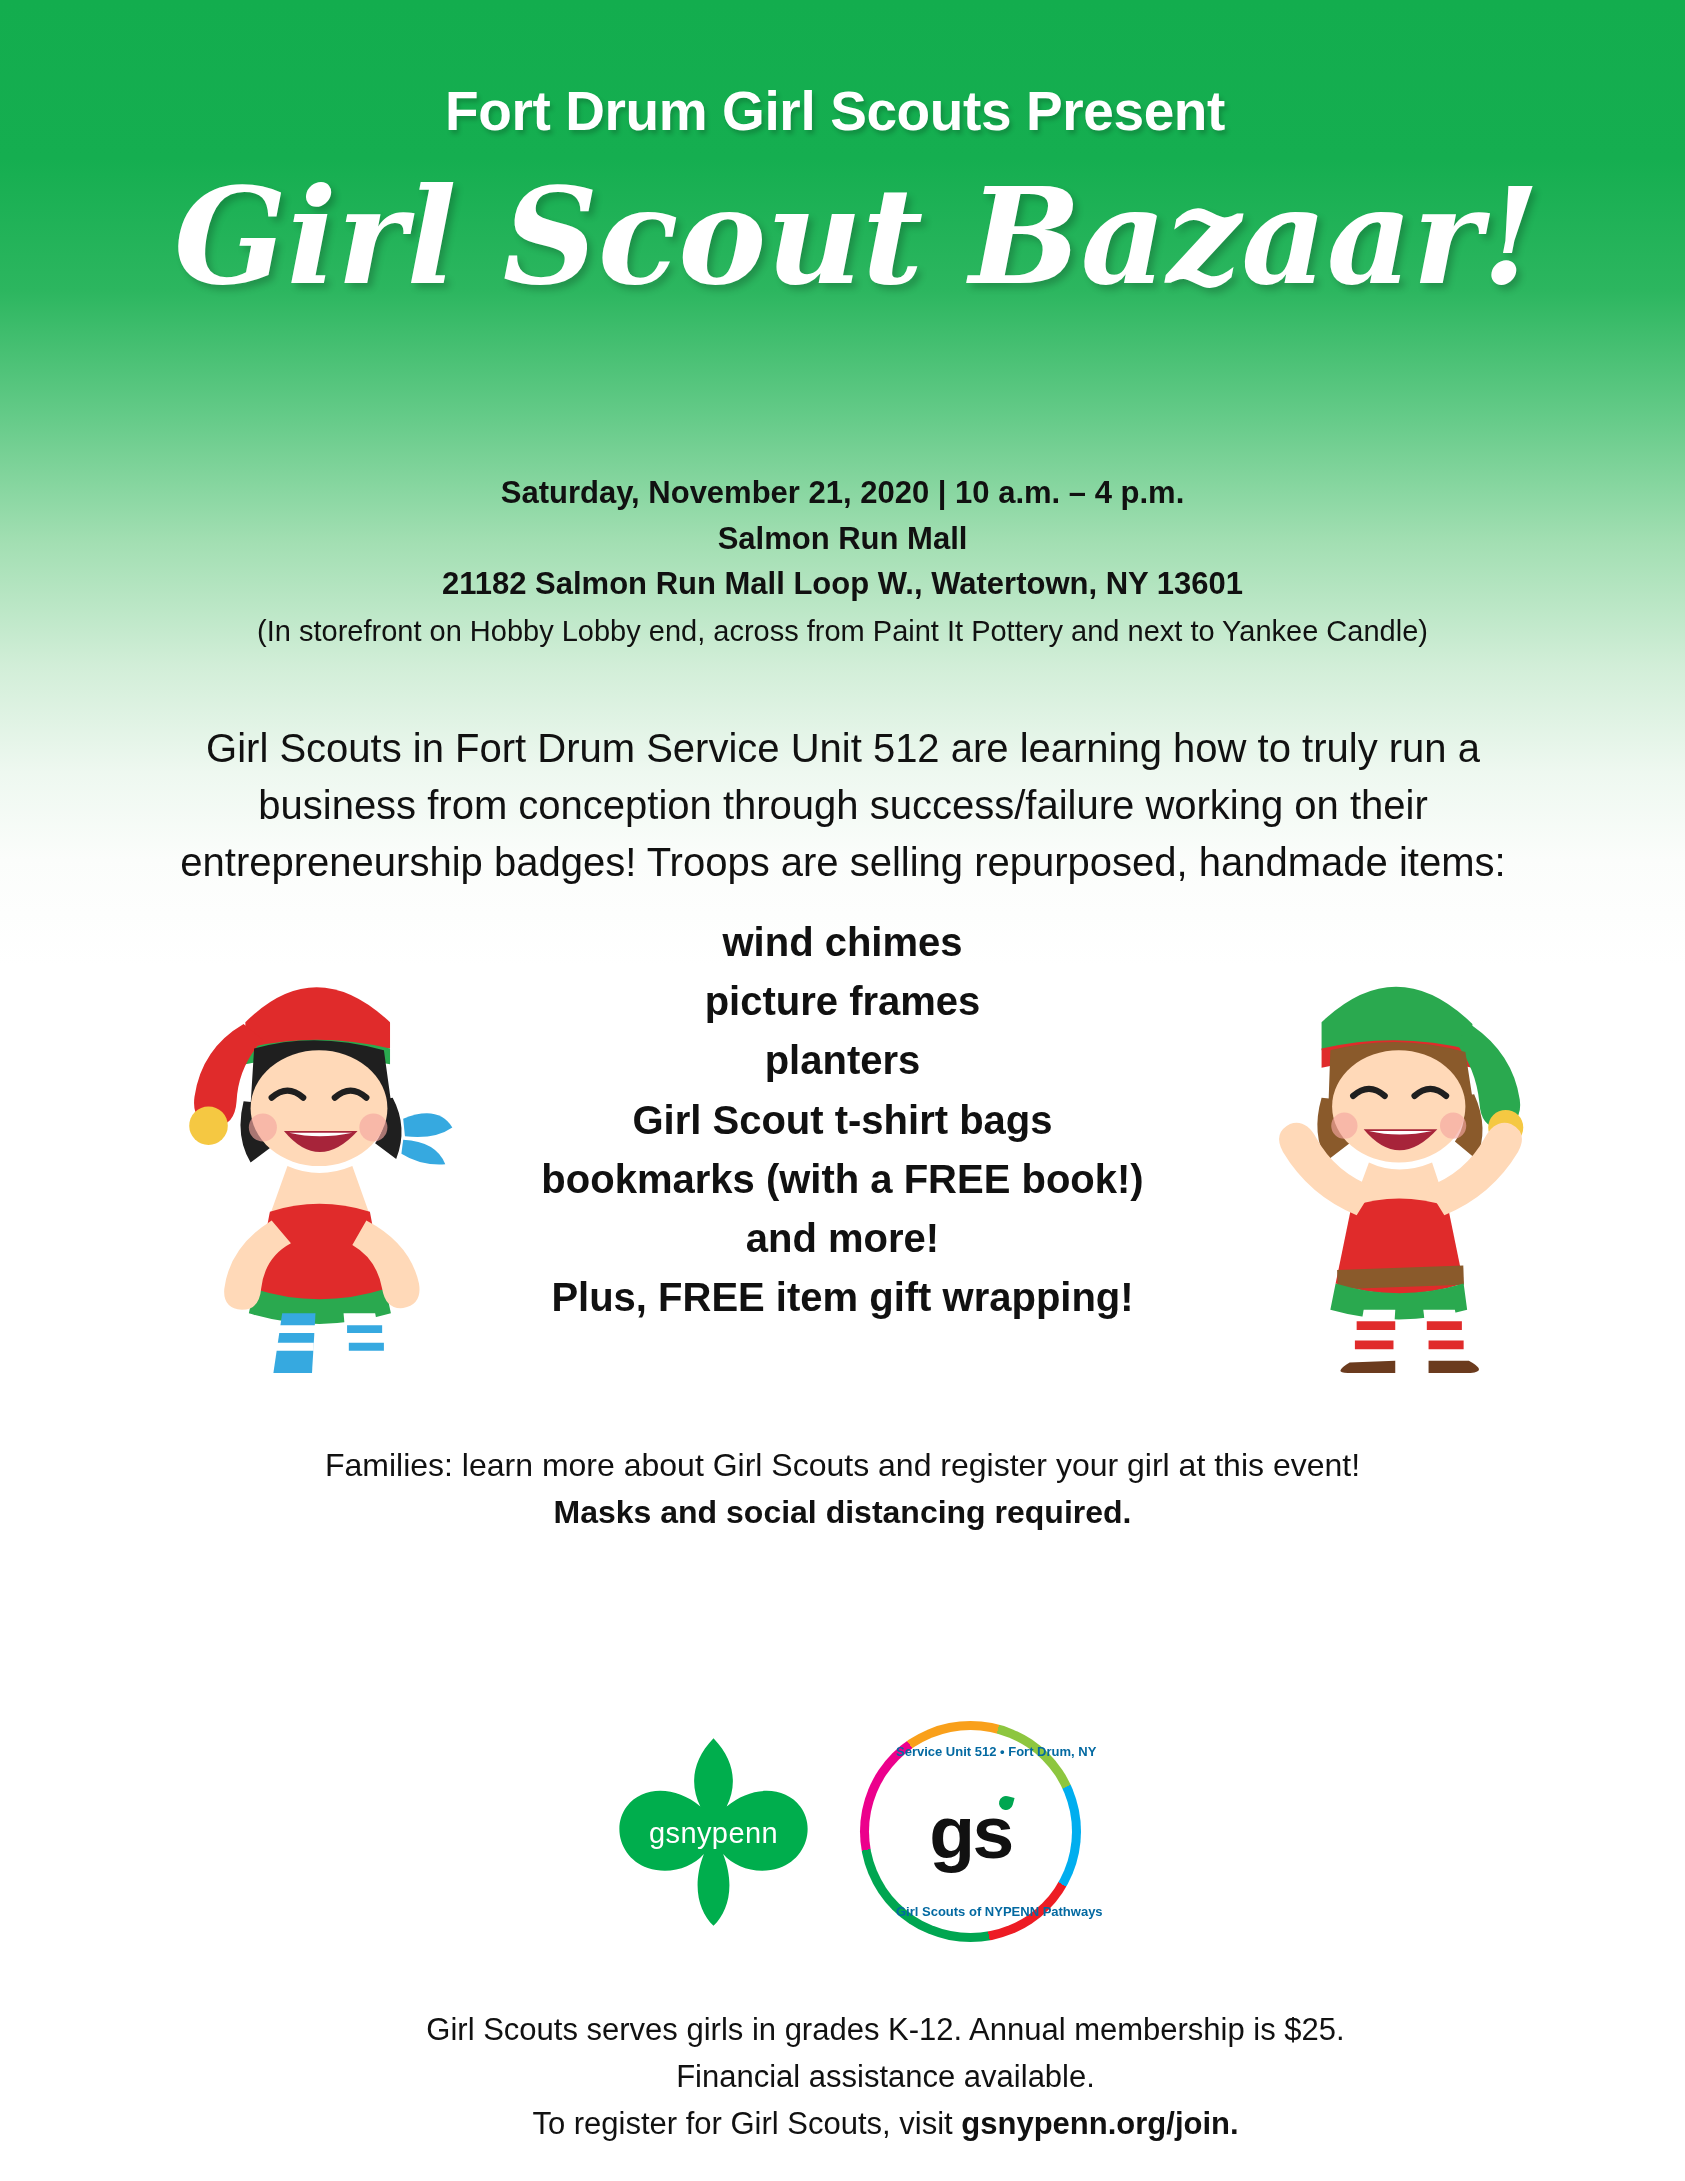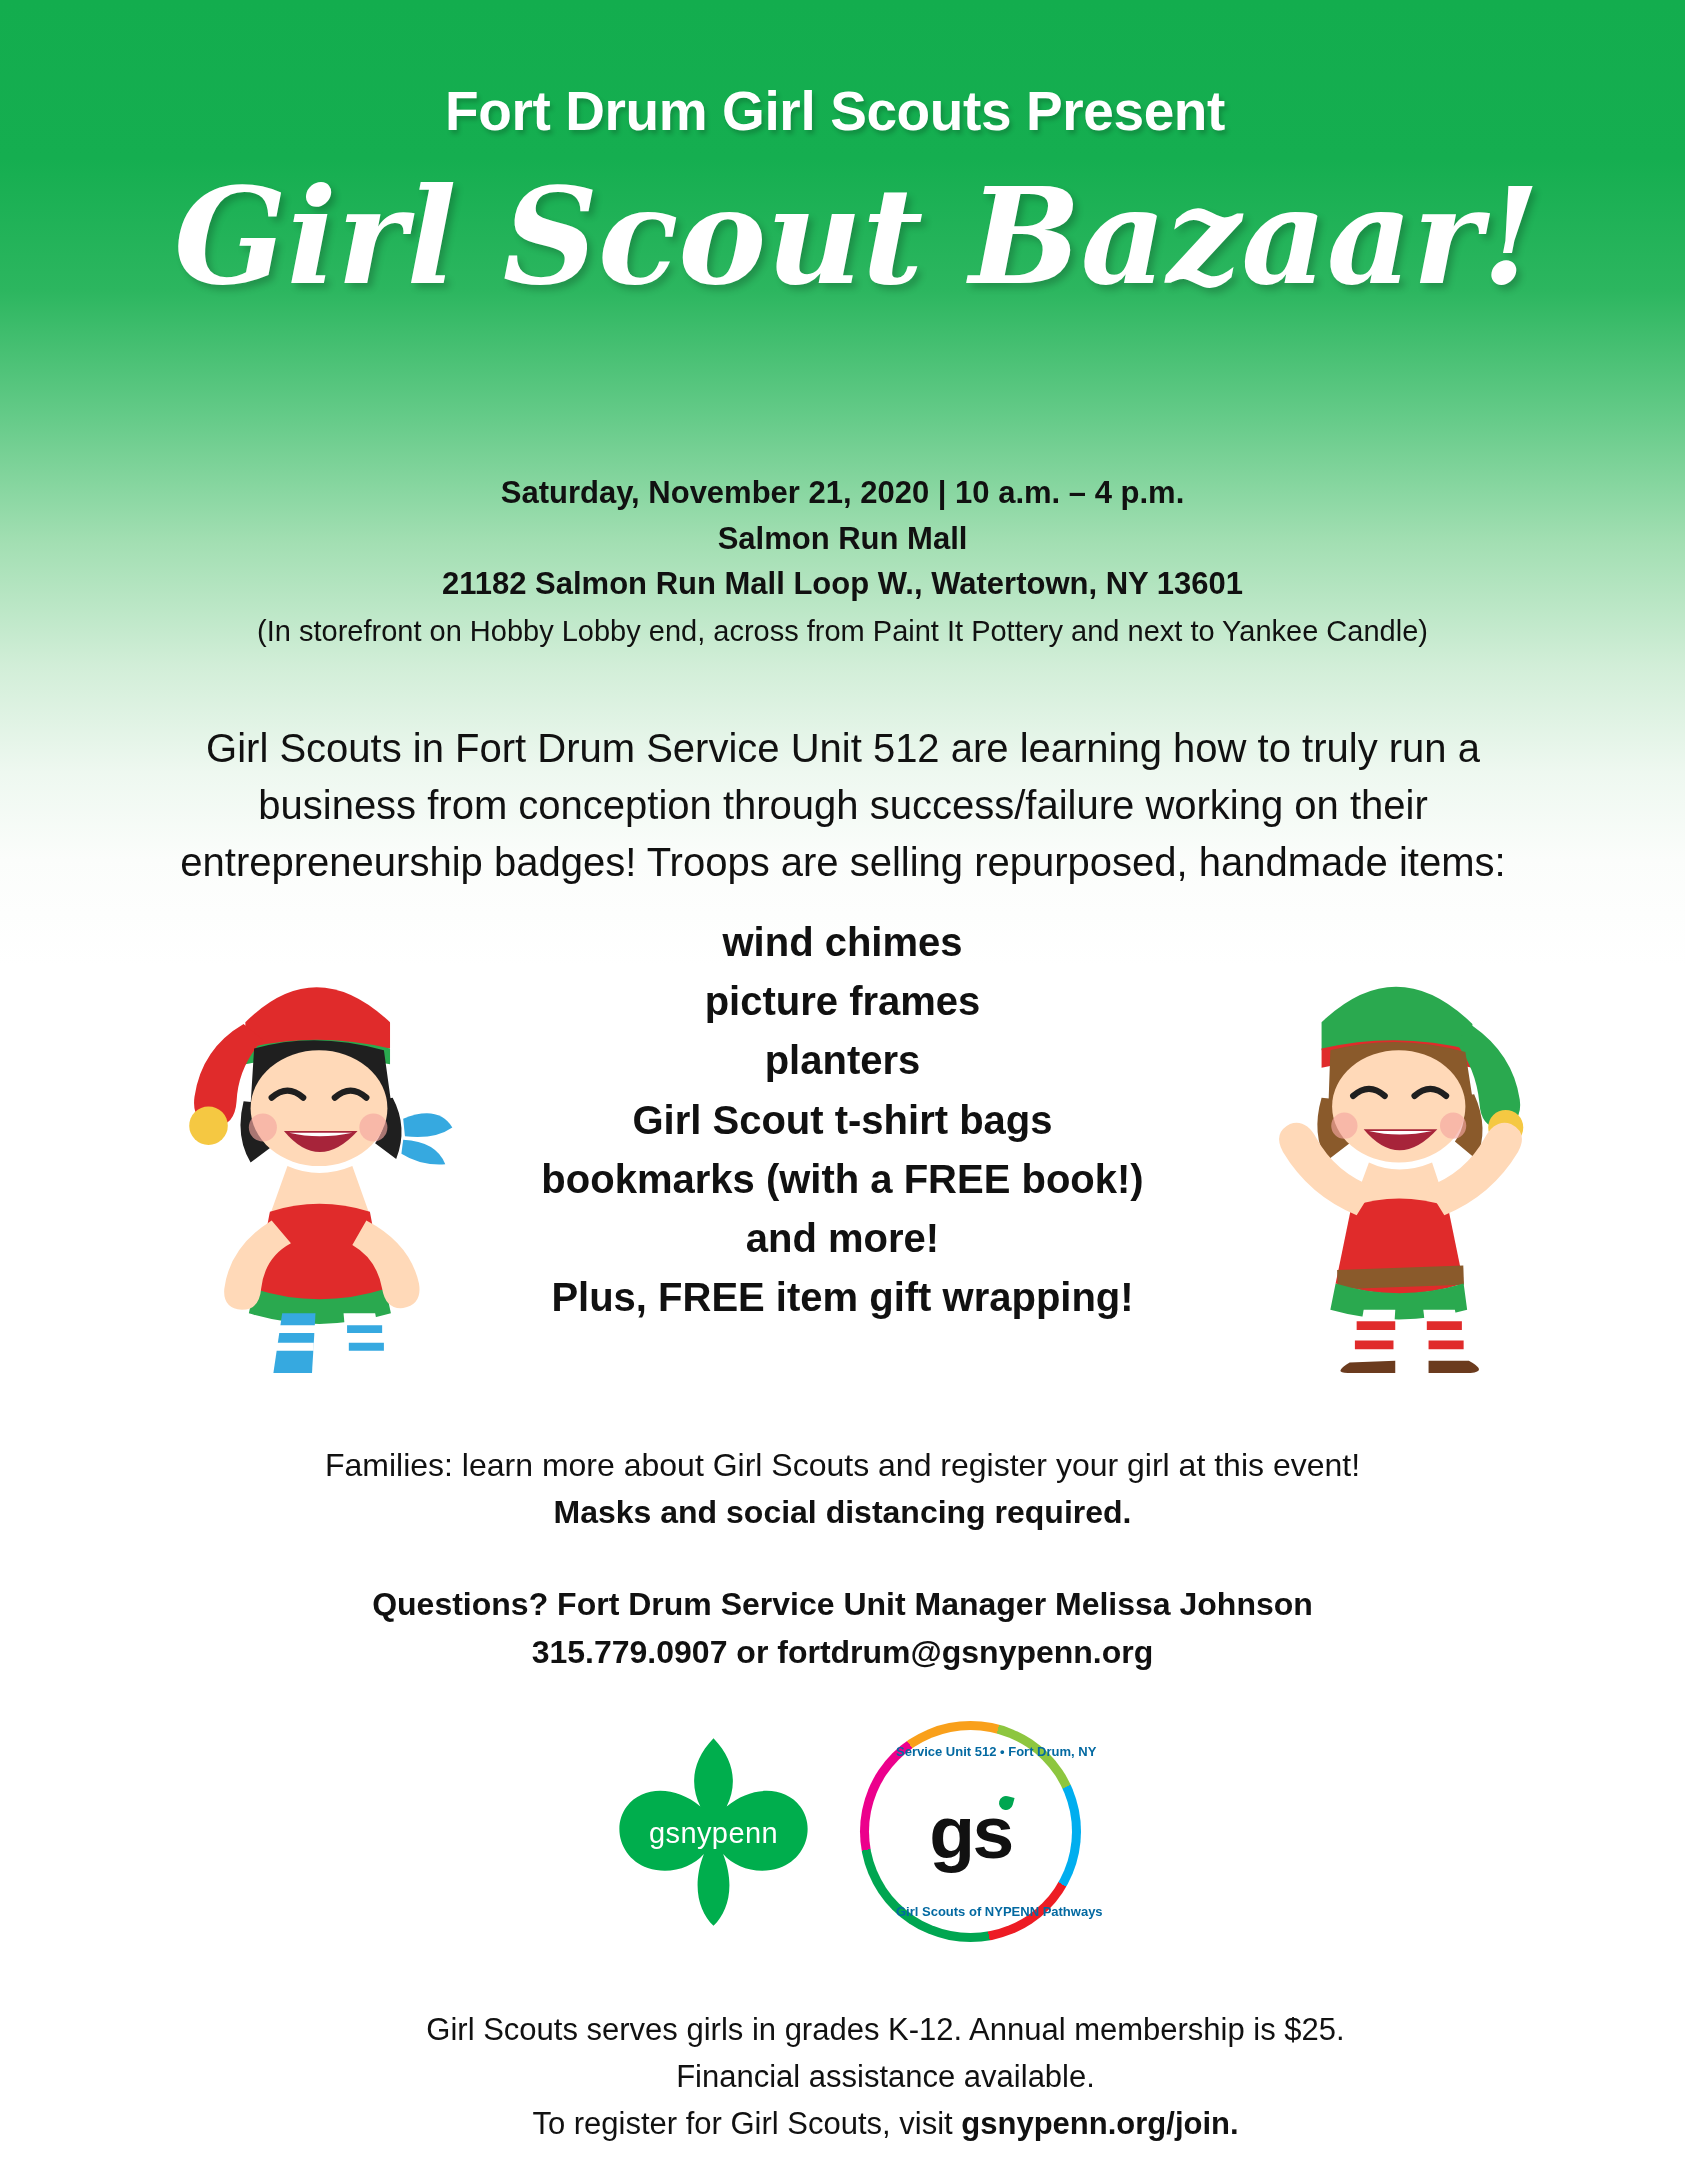--- a/index.html
+++ b/index.html
@@ -361,24 +361,20 @@
     <div class="item-big">bookmarks (with a FREE book!)</div>
     <div class="item-big">and more!</div>
     <div class="item-big">Plus, FREE item gift wrapping!</div>
   </div>
 
   <div class="families-block">
     <div class="reg-line">Families: learn more about Girl Scouts and register your girl at this event!</div>
     <div class="bold-line">Masks and social distancing required.</div>
   </div>
 
-  <div class="questions-block">
-    <div class="q-line">Questions? Fort Drum Service Unit Manager Melissa Johnson</div>
-    <div class="q-line">315.779.0907 or fortdrum@gsnypenn.org</div>
-  </div>
 
   <div class="logos">
     <div class="trefoil">
       <svg width="219" height="202" viewBox="0 0 250 230" xmlns="http://www.w3.org/2000/svg">
         <path d="M125 8 C150 34 152 62 140 86 C168 62 206 62 224 86 C242 110 230 146 200 156 C176 164 150 156 136 140 C150 176 142 206 125 222 C108 206 100 176 114 140 C100 156 74 164 50 156 C20 146 8 110 26 86 C44 62 82 62 110 86 C98 62 100 34 125 8 Z" fill="#00ae4d"></path>
       </svg>
       <div class="trefoil-text">gsnypenn</div>
     </div>
 
     <div class="gs-badge">

